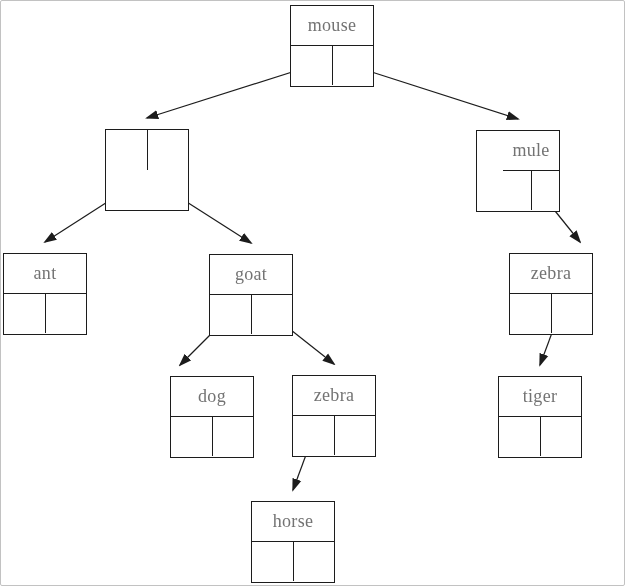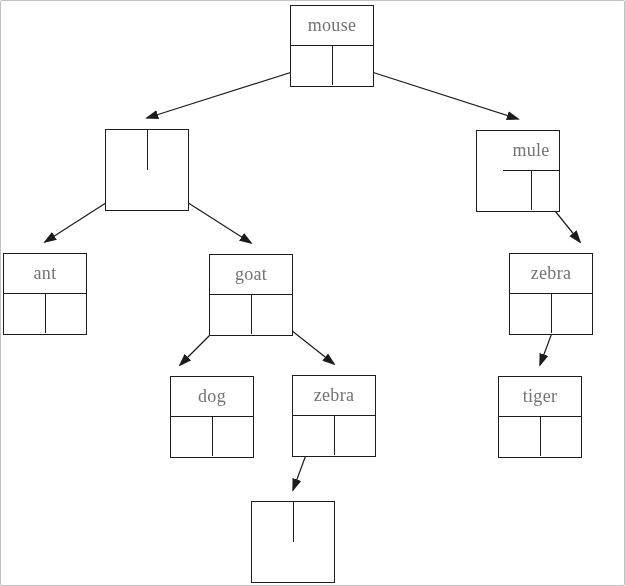--- a/index.html
+++ b/index.html
@@ -123,19 +123,20 @@
         </div>
       </div>
       <div class="node" style="left: 497px; top: 375px;">
         <div class="label">tiger</div>
         <div class="cells">
           <div class="cell"></div>
           <div class="cell right"></div>
         </div>
       </div>
       <div class="node" style="left: 250px; top: 500px;">
+        <div class="label">horse</div>
         <div class="cells">
           <div class="cell"></div>
           <div class="cell right"></div>
         </div>
       </div>
     </div>
 </div>
 
 </body></html>

